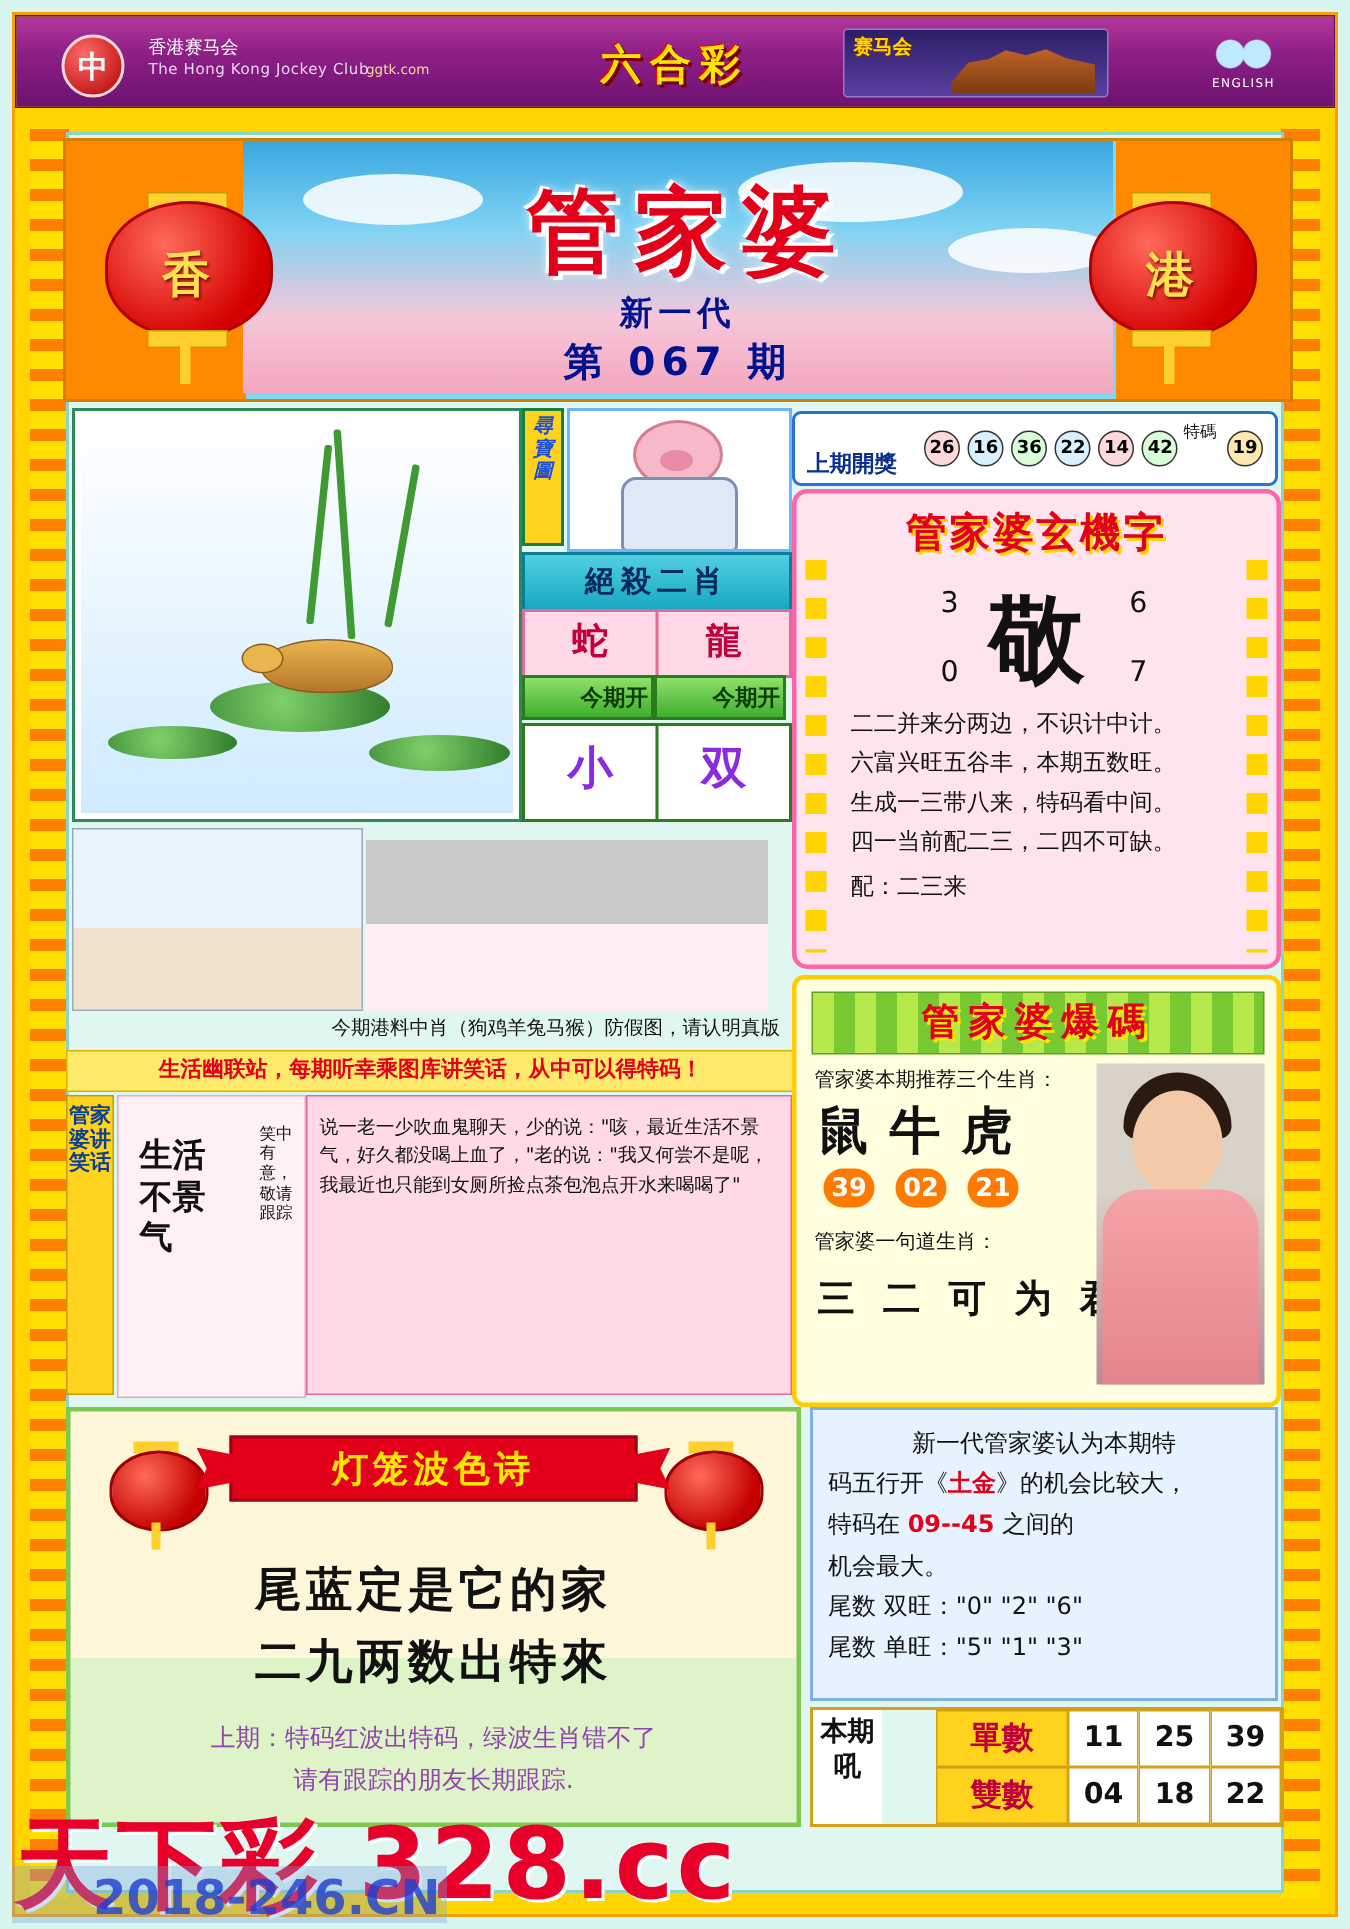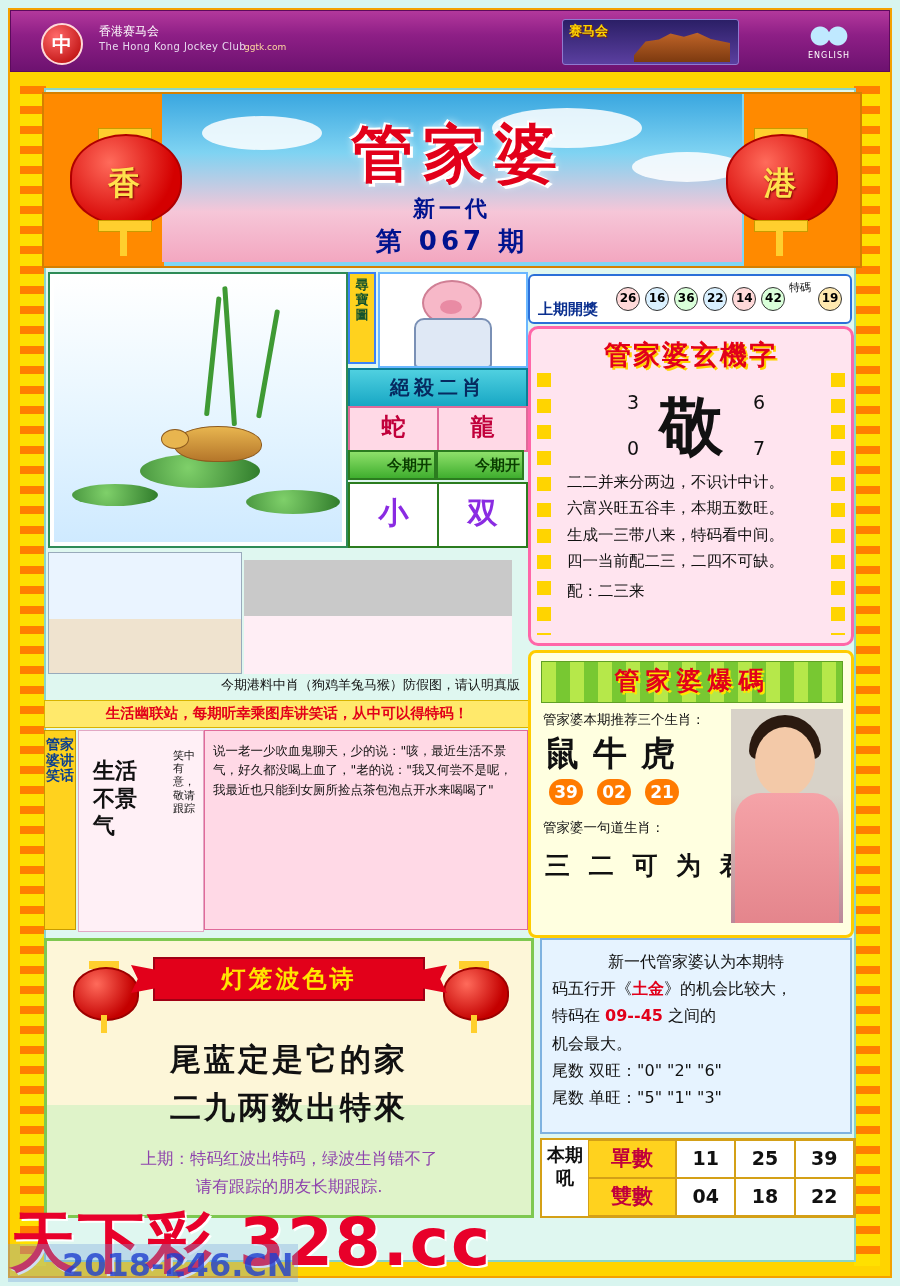--- a/index.html
+++ b/index.html
@@ -79,22 +79,22 @@
     background:linear-gradient(180deg,#ffffff 0%,#eaf7ff 45%,#cfeaff 100%);overflow:hidden;}
   .reed{position:absolute;background:#3f9a34;border-radius:2px;transform-origin:bottom;}
   .lily{position:absolute;background:radial-gradient(circle at 40% 40%,#7fd06a,#2e7a2a);
     border-radius:50%;}
   .frog{position:absolute;left:120px;top:148px;width:86px;height:34px;border-radius:50% 50% 45% 45%;
     background:linear-gradient(180deg,#e8b54f,#b5762a);border:1px solid #8d5a1d;}
   .frog:after{content:"";position:absolute;left:-14px;top:2px;width:26px;height:18px;border-radius:50%;
     background:#e8b54f;border:1px solid #8d5a1d;}
 
   .treasure-tab{position:absolute;left:348px;top:272px;width:28px;height:92px;
-    background:#ffd21e;border:2px solid #3b82f6;color:#14532d;font-size:13px;font-weight:bold;
-    text-align:center;line-height:1.15;padding-top:4px;box-sizing:border-box;}
+    background:#ffd21e;border:2px solid #15803d;color:#1d4ed8;font-size:13px;font-weight:bold;
+    text-align:center;line-height:1.15;padding-top:4px;box-sizing:border-box;font-style:italic;}
   .pig-box{position:absolute;left:378px;top:272px;width:146px;height:92px;
     background:#ffffff;border:2px solid #6ab7ff;overflow:hidden;}
   .pig-head{position:absolute;left:42px;top:6px;width:56px;height:42px;border-radius:50%;
     background:#f7b8c8;border:2px solid #d07f95;}
   .pig-snout{position:absolute;left:60px;top:26px;width:22px;height:14px;border-radius:50%;background:#e98ba4;}
   .pig-body{position:absolute;left:34px;top:44px;width:74px;height:46px;border-radius:10px 10px 4px 4px;
     background:#dfe8f5;border:2px solid #7a90b5;}
 
   .kill2{position:absolute;left:348px;top:368px;width:176px;height:36px;
     background:linear-gradient(180deg,#4fd0e0,#18a7c4);border:2px solid #0b7e96;
@@ -196,21 +196,21 @@
 
   
   .forecast{position:absolute;left:540px;top:938px;width:312px;height:196px;
     background:#e6f3ff;border:2px solid #7fb2e0;color:#111;font-size:16px;line-height:1.7;padding:8px 10px;
     box-sizing:border-box;}
   .forecast .hl{color:#e2001a;font-weight:bold;}
   .tail-table{position:absolute;left:540px;top:1138px;width:312px;height:76px;border:2px solid #d4a017;}
   .tt-left{position:absolute;left:0;top:0;width:46px;height:100%;background:#fff;
     color:#111;font-size:18px;font-weight:bold;text-align:center;line-height:1.25;padding-top:4px;box-sizing:border-box;}
   .tt-rows{position:absolute;left:46px;right:0;top:0;bottom:0;display:flex;flex-direction:column;}
-  .tt-row{flex:1;display:flex;}
+  .tt-row{flex:1;display:flex;padding-left:36px;}
   .tt-key{width:86px;background:#ffd21e;border:1px solid #d4a017;color:#c1003b;font-size:21px;
     font-weight:bold;text-align:center;line-height:34px;}
   .tt-cell{flex:1;background:#fff;border:1px solid #d4a017;color:#111;font-size:19px;font-weight:bold;
     text-align:center;line-height:34px;}
 
   
   .wm{position:absolute;left:10px;top:1198px;color:#e8002a;font-size:66px;font-weight:bold;
     letter-spacing:2px;text-shadow:2px 2px 0 #fff;}
   .wm2{position:absolute;left:62px;top:1246px;color:#1f3fd0;font-size:32px;font-weight:bold;opacity:.8;}
   .wm-box{position:absolute;left:8px;top:1244px;width:290px;height:38px;background:rgba(120,160,220,.35);}
@@ -224,20 +224,21 @@
     <div class="frame-dots-l"></div>
     <div class="frame-dots-r"></div>
     <div class="frame-inner"></div>
   </div>
 
   <div class="topbar">
     <div class="logo-circle">中</div>
     <div class="hk-cn">香港赛马会</div>
     <div class="hk-en">The Hong Kong Jockey Club</div>
     <div class="hk-url">ggtk.com</div>
+    <div class="banner-title">六合彩</div>
     <div class="horse-box">
       <div class="hb-txt">赛马会</div>
       <div class="horse-shape"></div>
     </div>
     <div class="eng-wrap">
       <div class="eng-logo"></div>
       <div class="eng-txt">ENGLISH</div>
     </div>
   </div>
 

